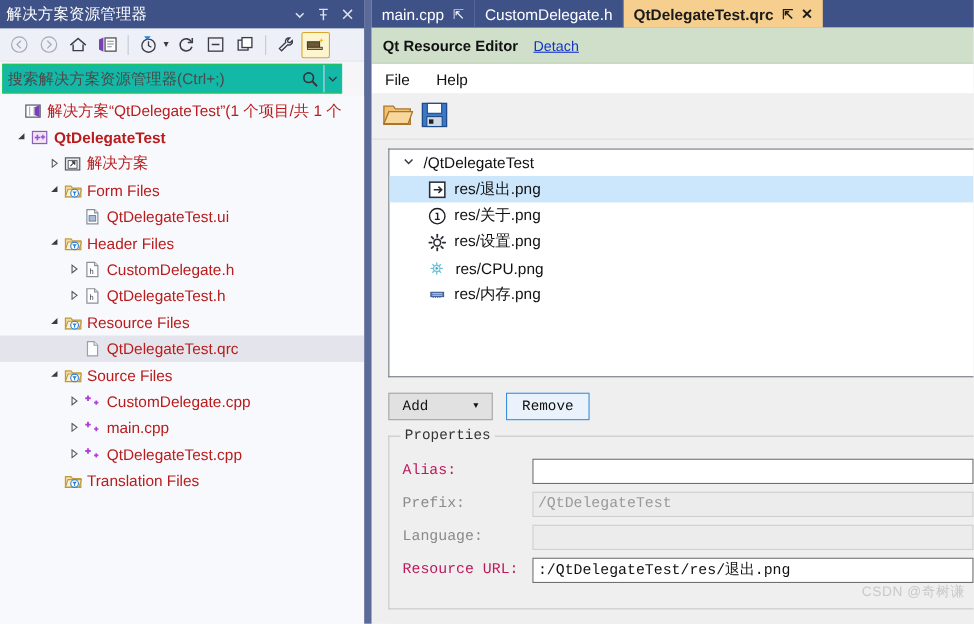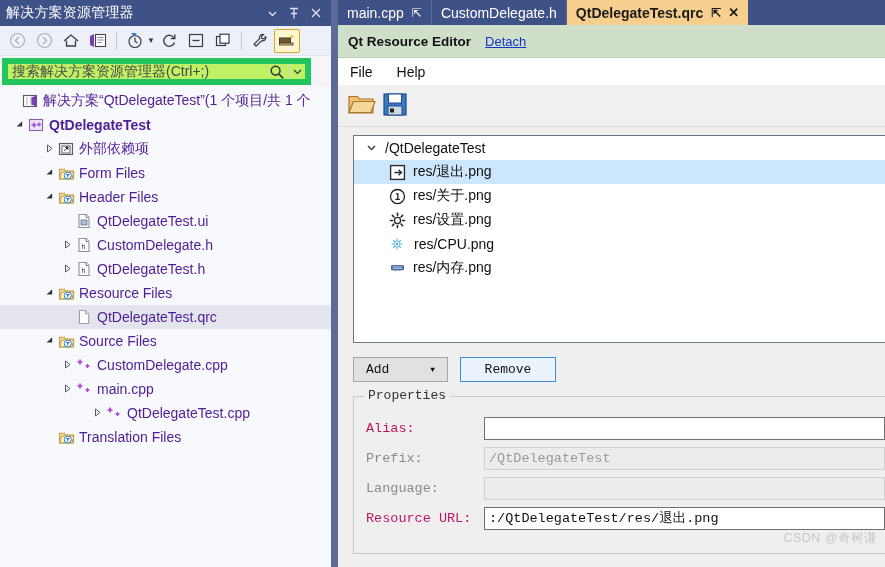--- a/index.html
+++ b/index.html
@@ -28,29 +28,29 @@
   .se-toolbar {
     height:30px; background:#eef0f7; display:flex; align-items:center;
     padding:0 4px; gap:1px; flex:0 0 30px; border-bottom:1px solid #e3e5ee;
   }
   .tb-ico { width:26px; height:24px; display:flex; align-items:center; justify-content:center; border-radius:2px; position:relative;}
   .tb-ico.sel { background:#fdf4d0; border:1px solid #d9a62e; }
   .tb-sep { width:1px; height:18px; background:#c3c7d6; margin:0 4px; }
   .tb-caret { font-size:8px; color:#3a3a3a; margin-left:-2px; }
 
   .se-search {
-    height:27px; background:#bef264; border:6px solid #22c55e; margin:2px 20px 2px 2px;
+    height:27px; background:#14b8a6; border:1px solid #22c55e; margin:2px 20px 2px 2px;
     display:flex; align-items:center; flex:0 0 27px;
   }
   .se-search-input { flex:1; font-size:14px; color:#4a4a4a; padding-left:4px; white-space:nowrap; overflow:hidden; }
   .se-search-ico { width:24px; display:flex; align-items:center; justify-content:center; }
   .se-search-drop { width:16px; display:flex; align-items:center; justify-content:center; border-left:1px solid #cfd3e0; height:100%; }
 
   .se-tree { flex:1; background:#f8f9fc; padding-top:2px; overflow:hidden; position:relative; }
-  .row { height:24px; display:flex; align-items:center; white-space:nowrap; font-size:14px; color:#4c1d95;text-align:center; }
+  .row { height:24px; display:flex; align-items:center; white-space:nowrap; font-size:14px; color:#b91c1c;text-align:center; }
   .row.sel-row { background:#e4e5ec; }
   .row .exp { width:14px; text-align:center; color:#5a5a5a; font-size:9px; flex:0 0 14px; }
   .row .ico { width:20px; display:flex; align-items:center; justify-content:center; flex:0 0 20px; margin-right:3px;}
   .row .lbl { overflow:hidden; }
   .row.bold .lbl { font-weight:bold; }
 
   
   .divider { width:7px; background:#5b6a99; height:567px; flex:0 0 7px; }
 
   
@@ -89,21 +89,21 @@
   .res-row.child { padding-left:32px; }
 
   .btnrow { display:flex; gap:12px; margin-top:14px; }
   .btn {
     font-family:"Liberation Mono", monospace; font-size:13px;
     height:25px; display:flex; align-items:center; justify-content:center;
     background:#e1e1e1; border:1px solid #a6a6a6; color:#111; padding:0 12px;
   }
   .btn.add { width:95px; justify-content:space-between; }
   .btn.add .cv { font-size:8px; }
-  .btn.remove { width:96px; background:#eaf3fb; border:1px solid #3b8ede; }
+  .btn.remove { width:76px; background:#eaf3fb; border:1px solid #3b8ede; }
 
   .props { margin-top:14px; border:1px solid #c8c8c8; border-right:none; position:relative; padding:16px 0 0 0; flex:1; }
   .props-legend {
     position:absolute; top:-9px; left:10px; background:#efefef; padding:0 4px;
     font-family:"Liberation Mono", monospace; font-size:13px; color:#333;
   }
   .prop-row { display:flex; align-items:center; height:30px; padding-left:12px; }
   .prop-label { font-family:"Liberation Mono", monospace; font-size:13.5px; width:118px; flex:0 0 118px; }
   .prop-label.dim { color:#8a8a8a; }
   .prop-label.on { color:#be185d; }
@@ -257,62 +257,62 @@
           <span class="exp"><svg width="9" height="9" viewBox="0 0 9 9">
               <path d="M2.5 1 L7 4.5 L2.5 8 Z" fill="none" stroke="#5a5a66" stroke-width="1"></path>
             </svg></span>
           <span class="ico">
             <svg width="16" height="16" viewBox="0 0 16 16">
               <rect x="1.5" y="2.5" width="13" height="11" fill="#e8e8ee" stroke="#5a5a66" stroke-width="1.1"></rect>
               <rect x="4" y="5" width="8" height="7" fill="#fff" stroke="#5a5a66" stroke-width=".9"></rect>
               <path d="M6 10 L10 6 M7.3 6 H10 V8.7" stroke="#3a3a46" stroke-width="1"></path>
             </svg>
           </span>
-          <span class="lbl">外部依赖项</span>
+          <span class="lbl">解决方案</span>
         </div>
         <div class="row" style="padding-left: 42px;">
           <span class="exp"><svg width="9" height="9" viewBox="0 0 9 9">
               <path d="M1.5 6.5 L7.2 6.5 L7.2 1.2 Z" fill="#3a3a46"></path>
             </svg></span>
           <span class="ico">
             <svg width="17" height="16" viewBox="0 0 16 16">
               <path d="M1 4.2h5l1.4 1.8H15v8H1z" fill="#f6dca0" stroke="#c09b3e" stroke-width="1.1"></path>
               <path d="M1 13.8 L3.3 7 H15.5 L13.4 13.8 Z" fill="#fdf0cd" stroke="#c09b3e" stroke-width="1"></path>
               <circle cx="9.3" cy="10.6" r="3.5" fill="#ffffff" stroke="#2b7fd4" stroke-width="1"></circle>
               <path d="M7.3 9h4l-1.5 2v2.1l-1-0.6V11z" fill="#2b7fd4"></path>
             </svg>
           </span>
           <span class="lbl">Form Files</span>
         </div>
+        <div class="row" style="padding-left: 60px;">
+          <span class="exp"></span>
+          <span class="ico">
+            <svg width="16" height="16" viewBox="0 0 16 16">
+              <path d="M3 1.5h7l3 3v10H3z" fill="#fff" stroke="#8a8f99" stroke-width="1.1"></path>
+              <path d="M10 1.5v3h3" fill="#e4e6ea" stroke="#8a8f99" stroke-width="1"></path>
+              <rect x="5" y="7" width="6" height="5" fill="#aebdd4" stroke="#5d7699" stroke-width=".8"></rect>
+            </svg>
+          </span>
+          <span class="lbl">QtDelegateTest.ui</span>
+        </div>
         <div class="row" style="padding-left: 42px;">
           <span class="exp"><svg width="9" height="9" viewBox="0 0 9 9">
               <path d="M1.5 6.5 L7.2 6.5 L7.2 1.2 Z" fill="#3a3a46"></path>
             </svg></span>
           <span class="ico">
             <svg width="17" height="16" viewBox="0 0 16 16">
               <path d="M1 4.2h5l1.4 1.8H15v8H1z" fill="#f6dca0" stroke="#c09b3e" stroke-width="1.1"></path>
               <path d="M1 13.8 L3.3 7 H15.5 L13.4 13.8 Z" fill="#fdf0cd" stroke="#c09b3e" stroke-width="1"></path>
               <circle cx="9.3" cy="10.6" r="3.5" fill="#ffffff" stroke="#2b7fd4" stroke-width="1"></circle>
               <path d="M7.3 9h4l-1.5 2v2.1l-1-0.6V11z" fill="#2b7fd4"></path>
             </svg>
           </span>
           <span class="lbl">Header Files</span>
         </div>
         <div class="row" style="padding-left: 60px;">
-          <span class="exp"></span>
-          <span class="ico">
-            <svg width="16" height="16" viewBox="0 0 16 16">
-              <path d="M3 1.5h7l3 3v10H3z" fill="#fff" stroke="#8a8f99" stroke-width="1.1"></path>
-              <path d="M10 1.5v3h3" fill="#e4e6ea" stroke="#8a8f99" stroke-width="1"></path>
-              <rect x="5" y="7" width="6" height="5" fill="#aebdd4" stroke="#5d7699" stroke-width=".8"></rect>
-            </svg>
-          </span>
-          <span class="lbl">QtDelegateTest.ui</span>
-        </div>
-        <div class="row" style="padding-left: 60px;">
           <span class="exp"><svg width="9" height="9" viewBox="0 0 9 9">
               <path d="M2.5 1 L7 4.5 L2.5 8 Z" fill="none" stroke="#5a5a66" stroke-width="1"></path>
             </svg></span>
           <span class="ico">
             <svg width="16" height="16" viewBox="0 0 16 16">
               <path d="M3 1.5h7l3 3v10H3z" fill="#fff" stroke="#8a8f99" stroke-width="1.1"></path>
               <path d="M10 1.5v3h3" fill="#e4e6ea" stroke="#8a8f99" stroke-width="1"></path>
               <text x="5.2" y="12" font-size="7" font-family="monospace" fill="#3a3a46">h</text>
             </svg>
           </span>
@@ -386,21 +386,21 @@
               <path d="M2.5 1 L7 4.5 L2.5 8 Z" fill="none" stroke="#5a5a66" stroke-width="1"></path>
             </svg></span>
           <span class="ico">
             <svg width="16" height="16" viewBox="0 0 16 16">
               <path d="M4 2.5v5M1.5 5h5" stroke="#b040d8" stroke-width="1.7"></path>
               <path d="M11.5 7v4M9.5 9h4" stroke="#b040d8" stroke-width="1.5"></path>
             </svg>
           </span>
           <span class="lbl">main.cpp</span>
         </div>
-        <div class="row" style="padding-left: 60px; margin-left: 30px;">
+        <div class="row" style="padding-left: 60px;">
           <span class="exp"><svg width="9" height="9" viewBox="0 0 9 9">
               <path d="M2.5 1 L7 4.5 L2.5 8 Z" fill="none" stroke="#5a5a66" stroke-width="1"></path>
             </svg></span>
           <span class="ico">
             <svg width="16" height="16" viewBox="0 0 16 16">
               <path d="M4 2.5v5M1.5 5h5" stroke="#b040d8" stroke-width="1.7"></path>
               <path d="M11.5 7v4M9.5 9h4" stroke="#b040d8" stroke-width="1.5"></path>
             </svg>
           </span>
           <span class="lbl">QtDelegateTest.cpp</span>

